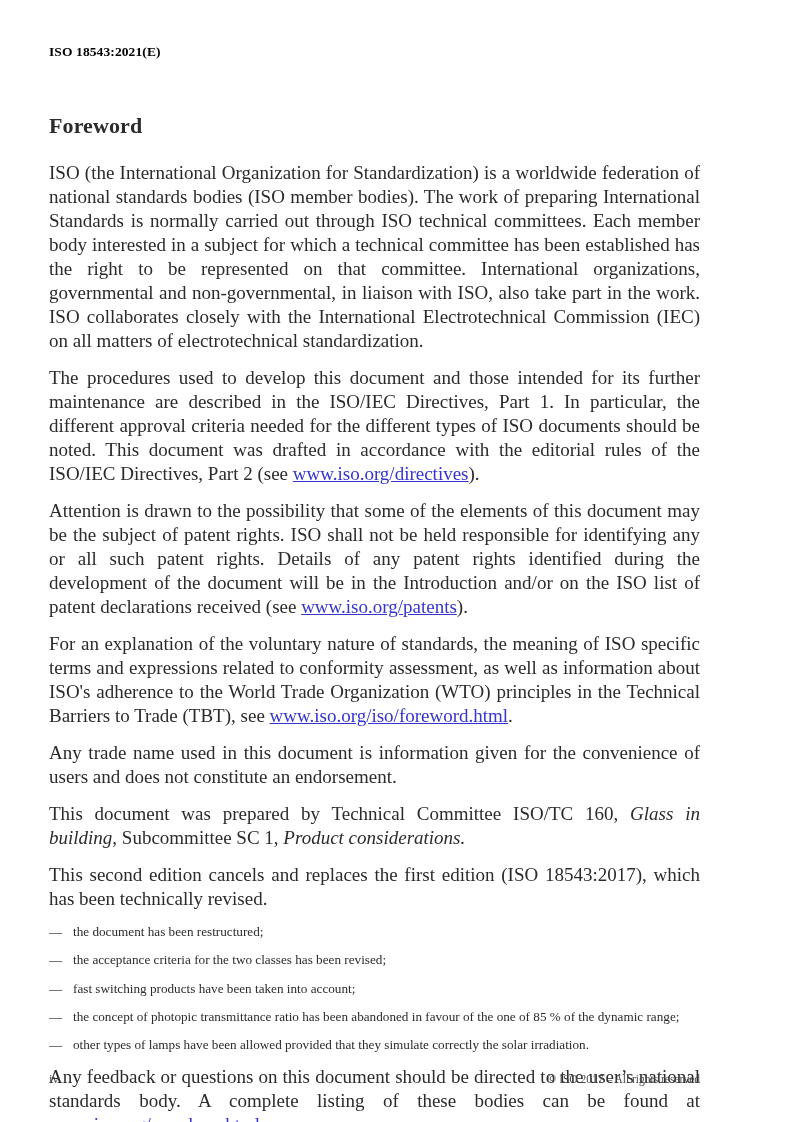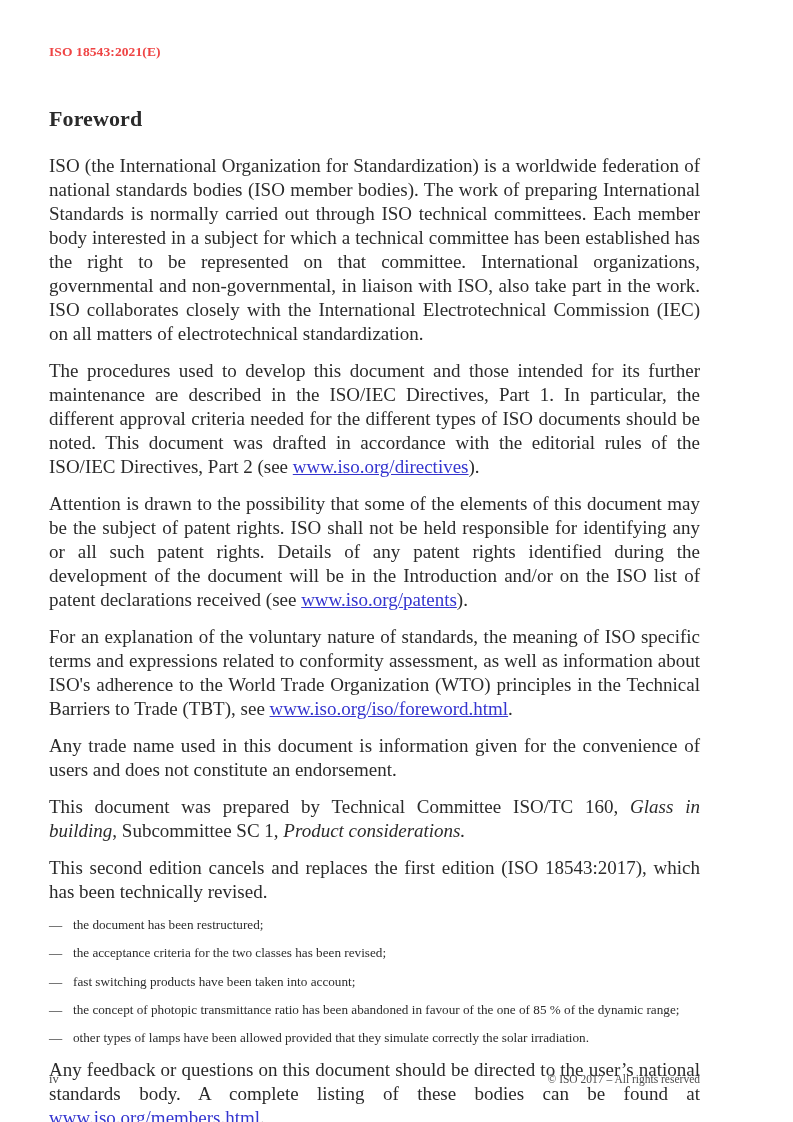--- a/index.html
+++ b/index.html
@@ -22,32 +22,32 @@
     height: 1122px;
     box-sizing: border-box;
   }
   .doc-header {
     position: absolute;
     left: 49px;
     top: 44px;
     font-size: 13.5px;
     font-weight: bold;
     letter-spacing: 0.1px;
-    color: #ef4444;
+    color: #000000;
   }
   .content {
     position: absolute;
     left: 49px;
     top: 106px;
     width: 651px;
   }
   h1.foreword {
     font-size: 22px;
     font-weight: bold;
-    margin: 0 0 22px 0;
+    margin: 7px 0 22px 0;
     padding: 0;
     line-height: 26px;
     color: #2b2b2b;
     letter-spacing: 0.1px;
   }
   p.para {
     margin: 0 0 13px 0;
     font-size: 19px;
     line-height: 24px;
     text-align: justify;

